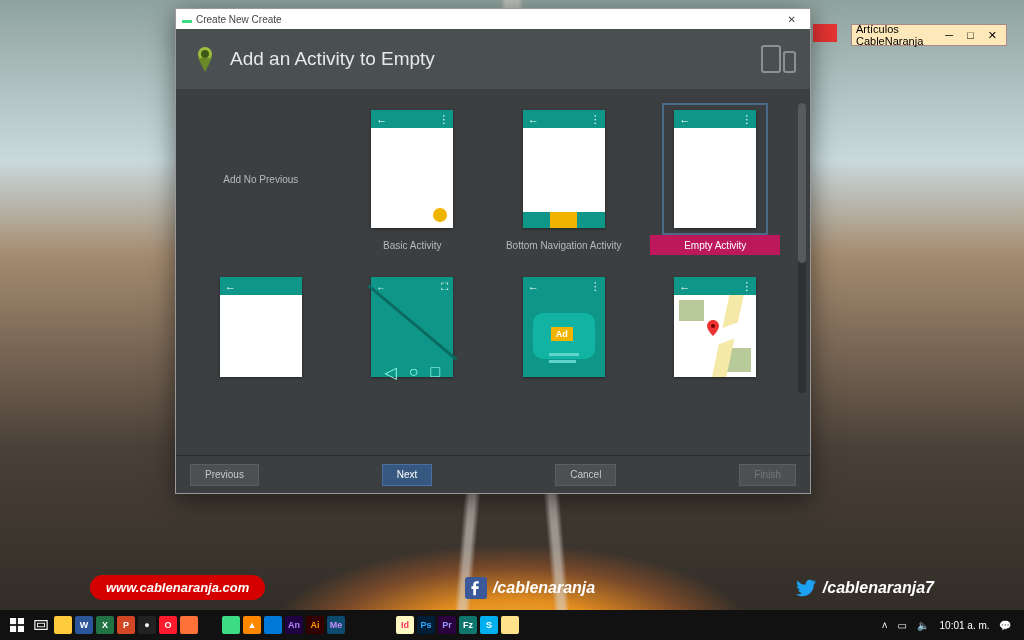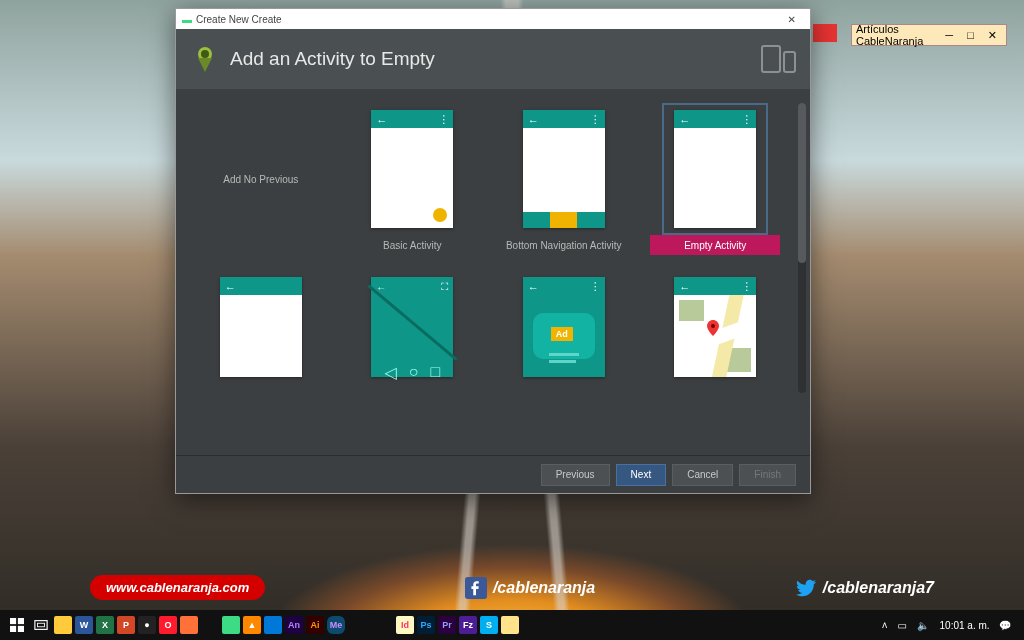--- a/index.html
+++ b/index.html
@@ -75,21 +75,21 @@
 .adcard{position:absolute;top:18px;left:10px;right:10px;bottom:18px;background:#12b3a3;border-radius:10px;padding:8px}
 .adcard .ad{background:#f0b400;color:#fff;font-size:9px;font-weight:bold;padding:2px 5px;display:inline-block;margin:6px 0 8px 10px}
 .adcard .ln{height:3px;background:#5fd4c8;margin:4px 8px}
 .map{position:relative;background:#e9efe0;overflow:hidden}
 .map .r1{position:absolute;width:160%;height:14px;background:#fff;top:40%;left:-20%;transform:rotate(-20deg)}
 .map .r2{position:absolute;width:14px;height:160%;background:#f5e9a8;left:55%;top:-20%;transform:rotate(12deg)}
 .map .blk{position:absolute;background:#b8c99a}
 .map .pin{position:absolute;left:40%;top:30%;width:12px;height:12px}
 .row2 .ph{height:100px}
 
-.dlg-foot{height:38px;background:#3c3f41;border-top:1px solid #2a2c2d;display:flex;align-items:center;justify-content:flex-end;gap:6px;padding:12px 14px}
+.dlg-foot{height:38px;background:#3c3f41;border-top:1px solid #2a2c2d;display:flex;align-items:center;justify-content:space-between;gap:6px;padding:12px 14px}
 .btn{height:22px;padding:0 14px;font-size:10px;color:#c8c8c8;background:#4c5052;border:1px solid #5a5e60;display:flex;align-items:center;cursor:default}
 .btn.primary{background:#365880;border-color:#4a6fa0;color:#fff}
 .btn.disabled{color:#777}
 </style>
 </head>
 <body>
 
 <div class="wall"></div>
 
 <div class="redtab"></div>
@@ -291,25 +291,25 @@
       <div class="office" style="background: rgb(210, 71, 38);">P</div>
       <div class="office" style="background: rgb(34, 34, 34);">●</div>
       <div class="office" style="background: rgb(255, 27, 45);">O</div>
       <div class="office" style="background: rgb(255, 113, 57);"></div>
       <div class="office"></div>
       <div class="office" style="background: rgb(61, 220, 132);"></div>
       <div class="office" style="background: rgb(255, 136, 0);">▲</div>
       <div class="office" style="background: rgb(0, 120, 215);"></div>
       <div class="office" style="background: rgb(31, 0, 64); color: rgb(179, 128, 255);">An</div>
       <div class="office" style="background: rgb(51, 0, 0); color: rgb(255, 154, 0);">Ai</div>
-      <div class="office" style="background: #0c4a6e; color: rgb(199, 143, 255); border-radius: 6px;">Me</div>
+      <div class="office" style="background: #0c4a6e; color: rgb(199, 143, 255);">Me</div>
       <div class="office" style="background: #fef9c3; color: rgb(255, 51, 102); margin-left: 48px;">Id</div>
       <div class="office" style="background: rgb(0, 30, 54); color: rgb(49, 168, 255);">Ps</div>
       <div class="office" style="background: rgb(42, 0, 63); color: rgb(153, 153, 255);">Pr</div>
-      <div class="office" style="background: #4c1d95; text-align: center;">Fz</div>
+      <div class="office" style="background: #0f766e; text-align: center;">Fz</div>
       <div class="office" style="background: rgb(0, 175, 240);">S</div>
       <div class="office" style="background: rgb(255, 226, 138);"></div>
     </div>
   <div class="tray">
     <span>˄</span>
     <span>▭</span>
     <span>🔈</span>
     <span>10:01 a. m.</span>
     <span>💬</span>
   </div>

